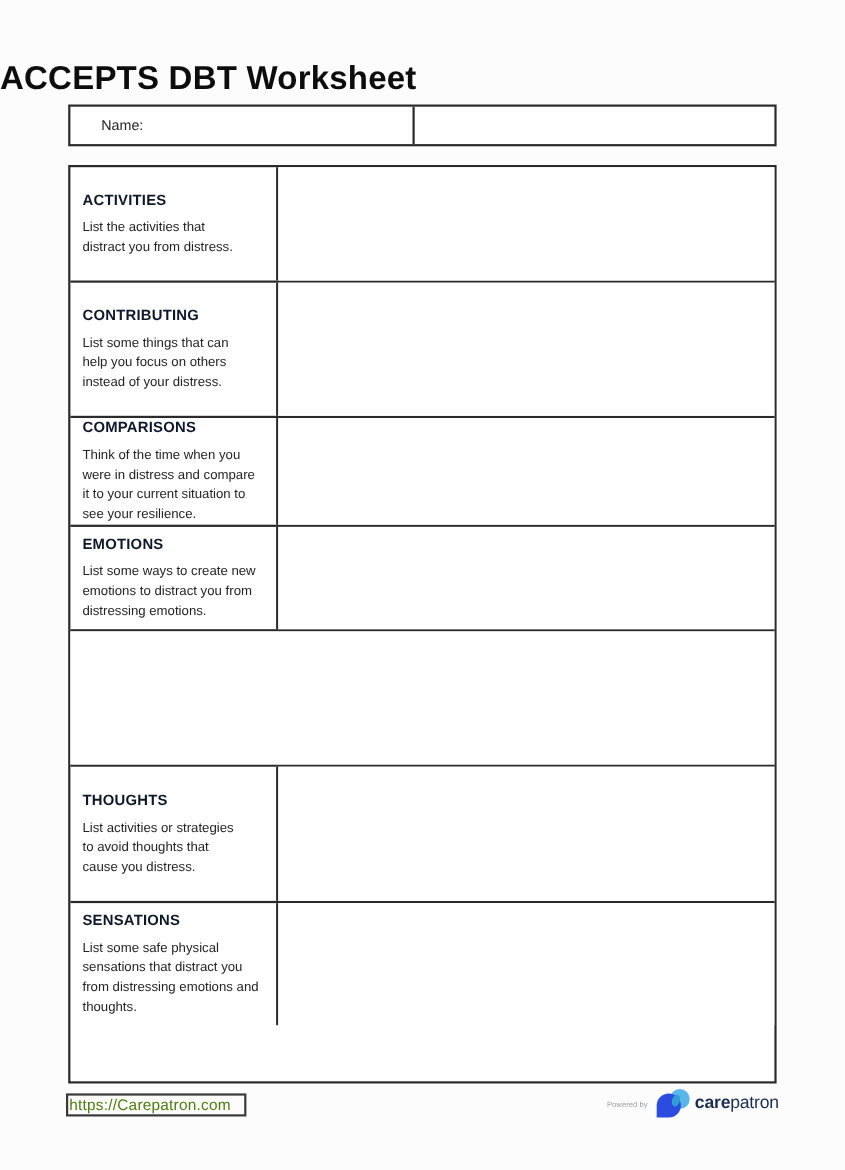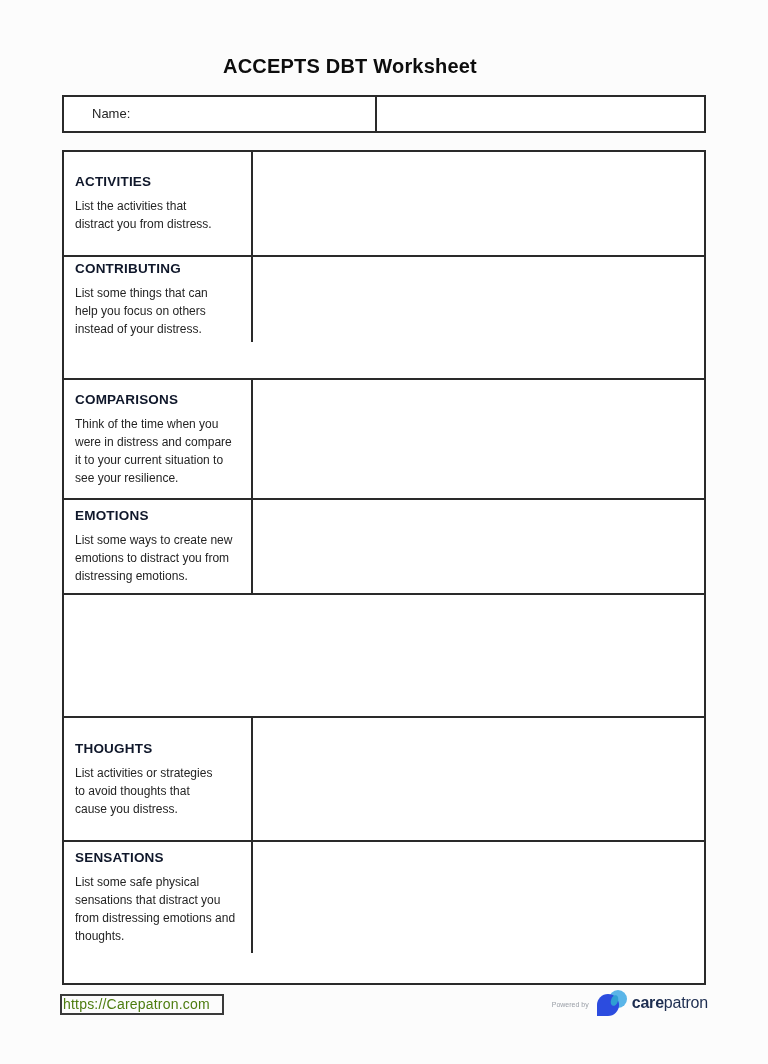--- a/index.html
+++ b/index.html
@@ -6,42 +6,42 @@
   html,body { width:768px; height:1064px; }
   body {
     position:relative;
     background:#fcfcfc;
     font-family:"Liberation Sans", sans-serif;
     color:#1f1f1f;
     overflow:hidden;
   }
   .page-title {
     position:absolute; top:55px; left:0; width:700px;
-    text-align:center;
-    font-size:20px; font-weight:bold; color:#0d0d0d;
+    text-align:left;
+    font-size:30px; font-weight:bold; color:#0d0d0d;
     letter-spacing:0.2px;
   }
   
   .namedate {
     position:absolute; left:62px; top:95px; width:644px; height:38px;
     border:2px solid #2a2a2a; display:flex; background:#fff;
   }
   .nd-cell { padding:9px 0 0 28px; font-size:13px; color:#242424; }
   .nd-name { width:313px; border-right:2px solid #2a2a2a; }
   .nd-date { flex:1; }
   
   .wtable {
     position:absolute; left:62px; top:150px; width:644px; height:835px;
     border:2px solid #2a2a2a; background:#fff;
   }
   .trow { display:flex; width:100%; }
   .trow + .trow { border-top:2px solid #2a2a2a; }
   .trow-1 { height:103px; }
-  .trow-2 { height:123px;flex-direction:column; }
-  .trow-3 { height:120px; }
+  .trow-2 { height:123px; }
+  .trow-3 { height:99px; }
   .trow-4 { height:95px; }
   .trow-5 { height:123px; }
   .trow-6 { height:124px; }
   .trow-7 { height:113px; }
   .tleft {
     width:189px; border-right:2px solid #2a2a2a;
     display:flex; flex-direction:column; justify-content:center;
     padding:4px 4px 4px 11px;
   }
   .tright { flex:1; background:#fff; }

